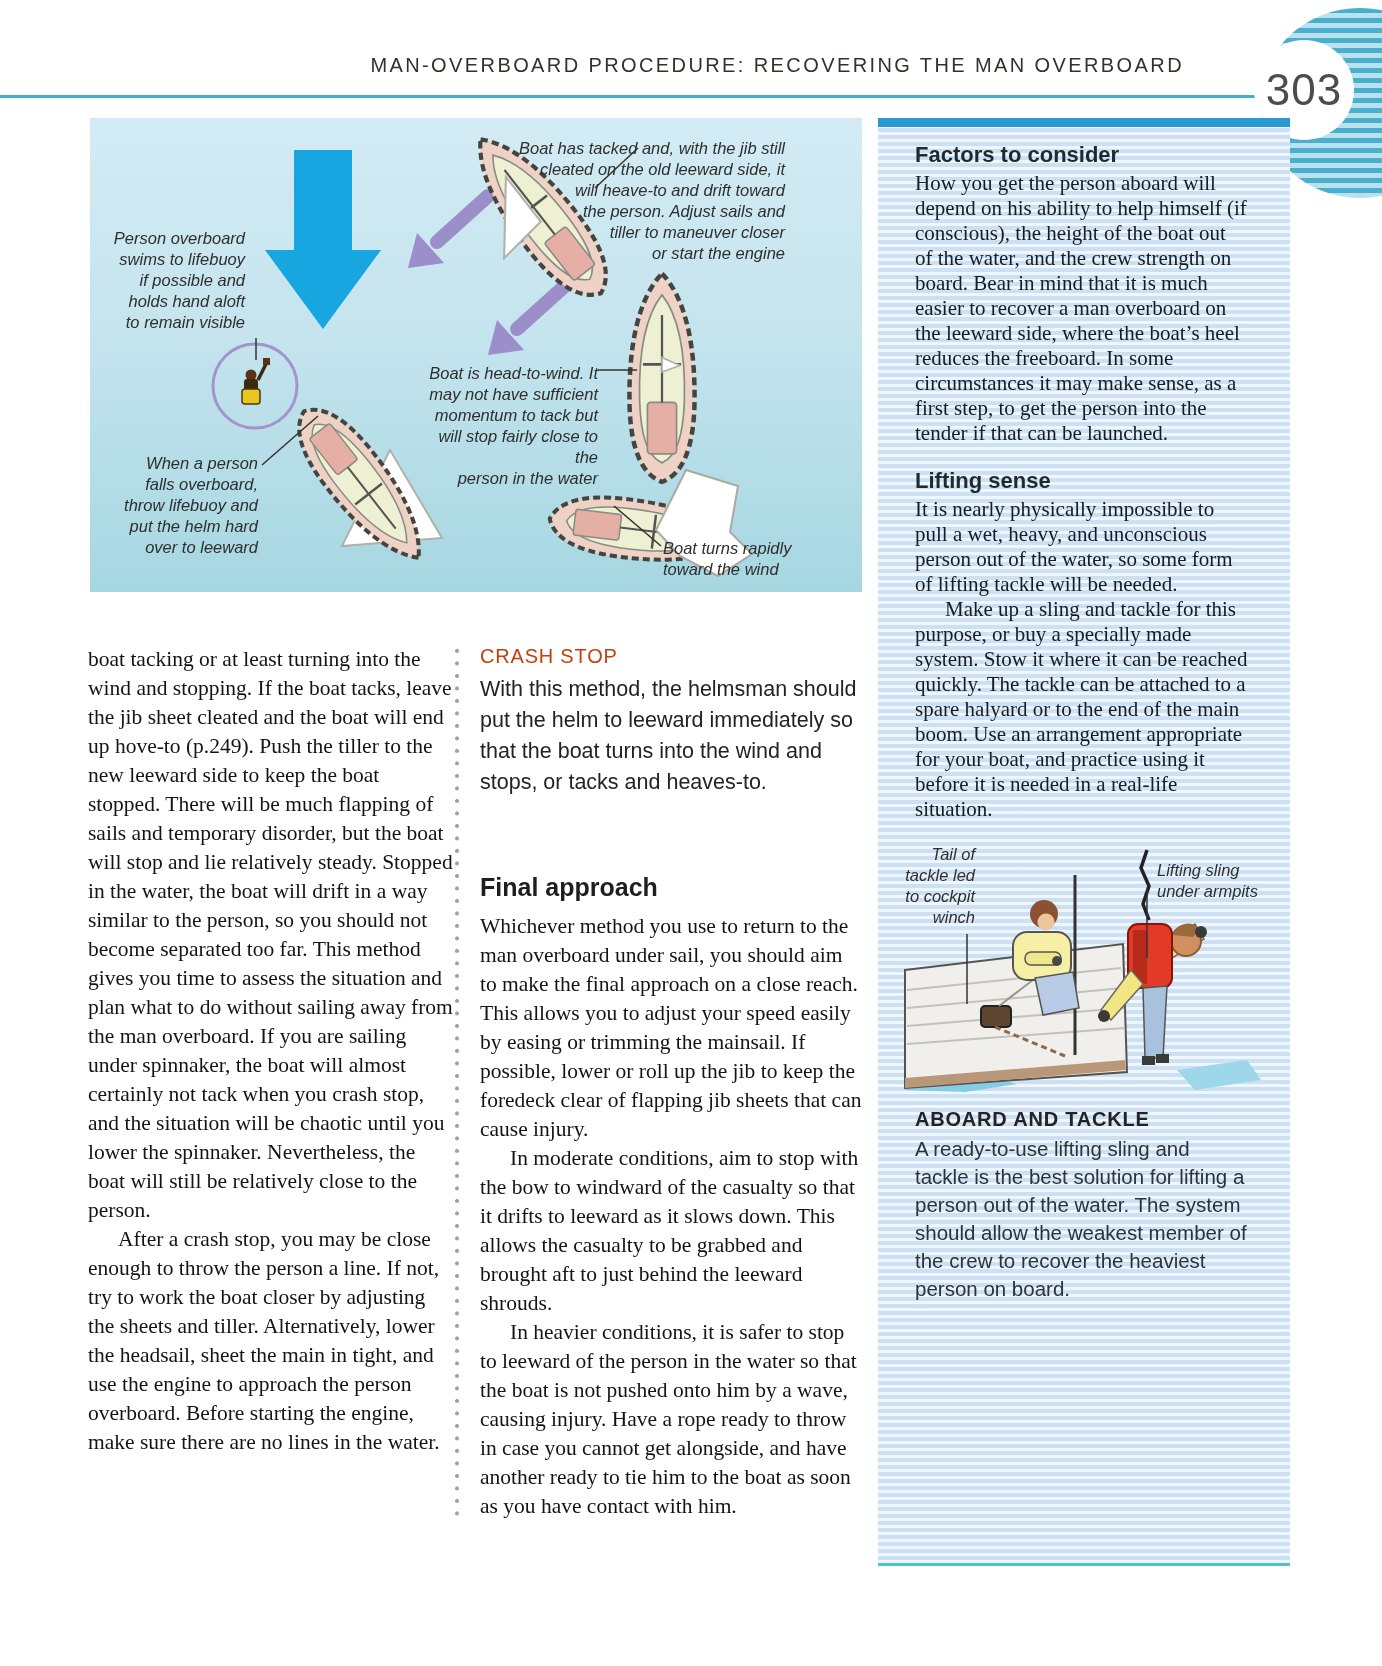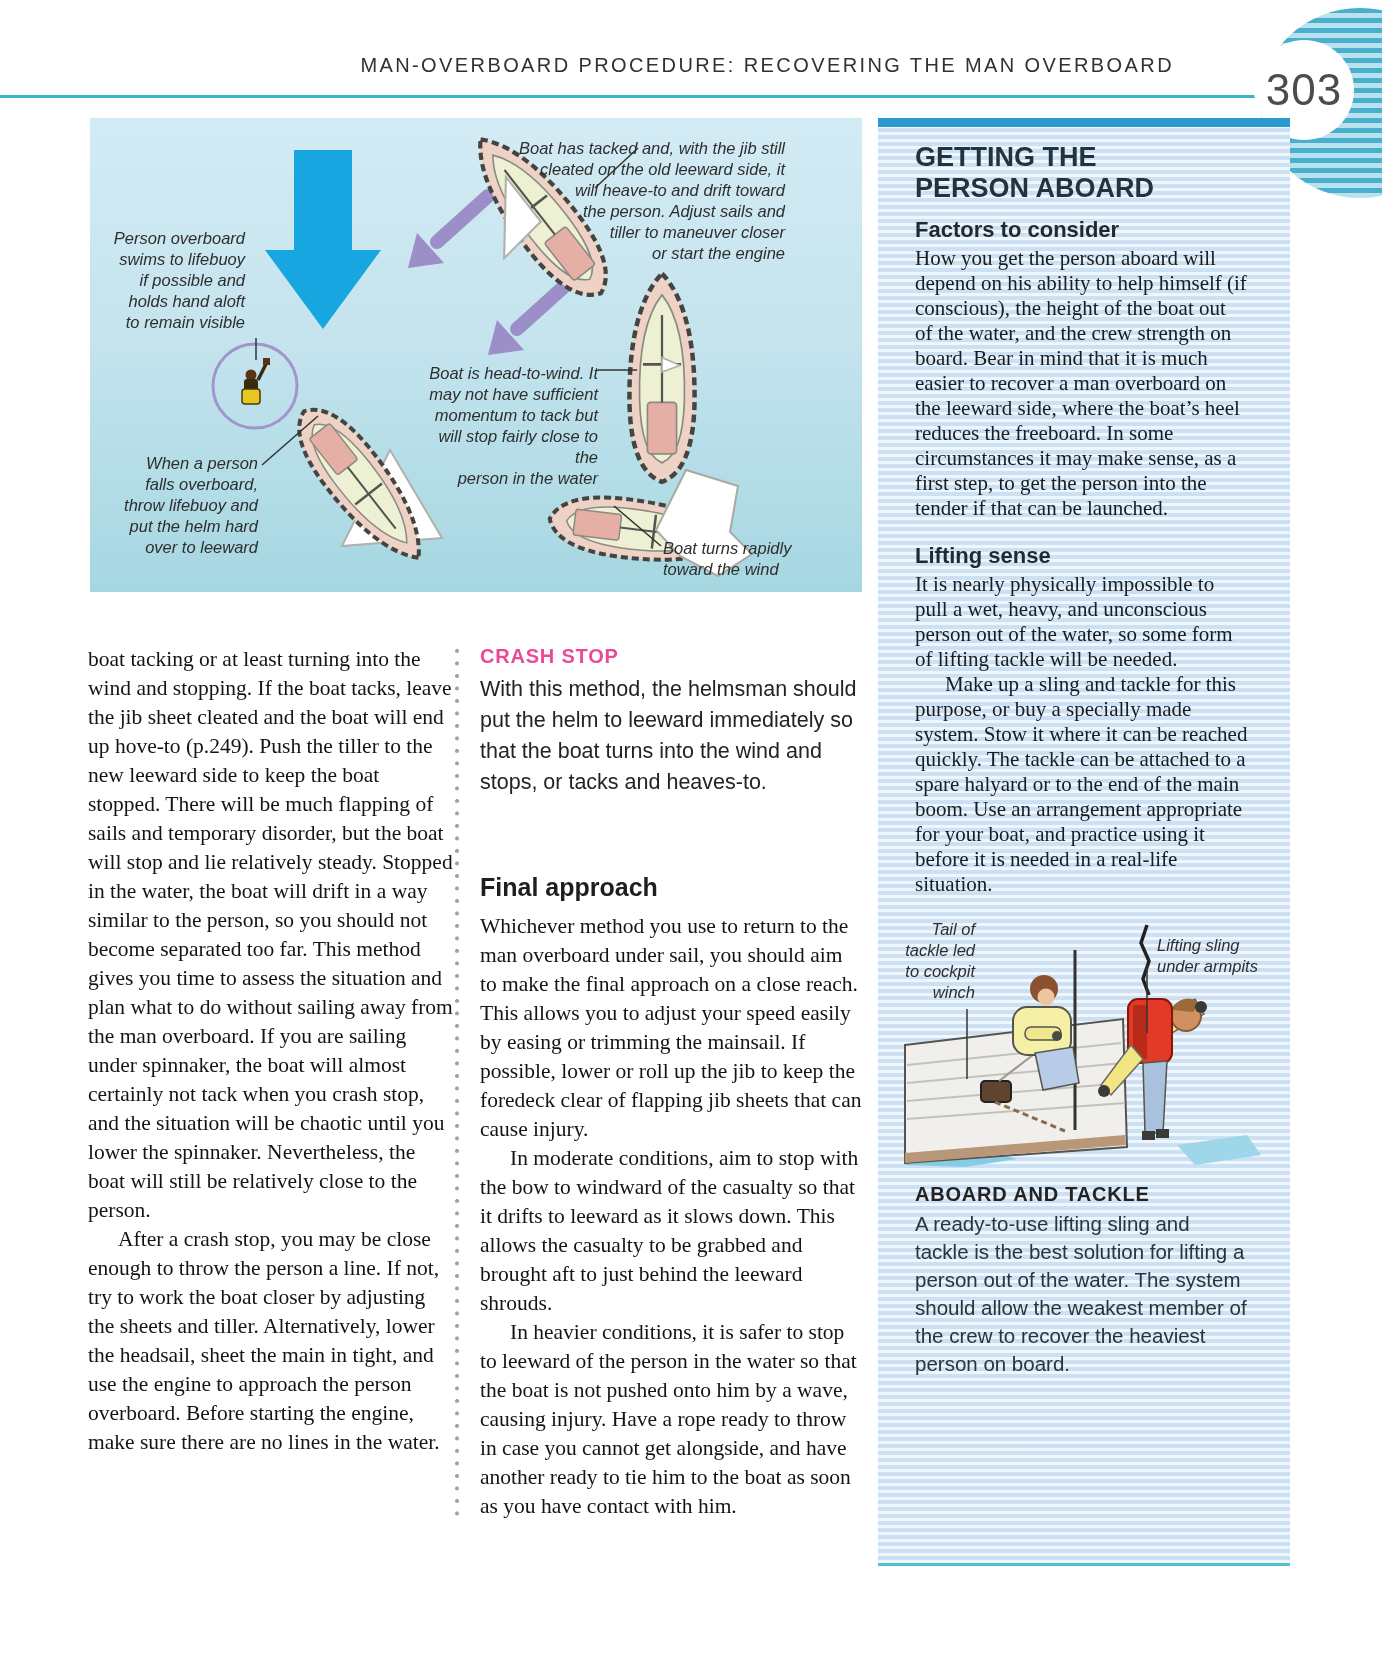--- a/index.html
+++ b/index.html
@@ -1,20 +1,20 @@
 <!DOCTYPE html>
 <html><head>
 <meta charset="utf-8">
 <style>
   html,body{margin:0;padding:0;background:#ffffff;}
   .page{position:relative;width:1382px;height:1666px;background:#ffffff;overflow:hidden;
         font-family:"Liberation Sans",sans-serif;color:#151515;}
 
   
-  .header-title{position:absolute;top:54px;left:0;right:208px;text-align:right;
+  .header-title{position:absolute;top:54px;left:0;right:198px;text-align:right;
     font-size:20px;letter-spacing:2.4px;font-weight:500;color:#35302e;}
   .teal-rule{position:absolute;top:95px;left:0;width:1272px;height:3px;background:#3eb3c6;}
   .corner-stripes{position:absolute;top:8px;right:-78px;width:200px;height:190px;border-radius:50%;
     background:repeating-linear-gradient(180deg,#49afcd 0 5px,#b9e2ee 5px 10px);}
   .page-circle{position:absolute;top:40px;right:28px;width:100px;height:100px;border-radius:50%;
     background:#fff;display:flex;align-items:center;justify-content:center;}
   .page-number{font-size:44px;font-weight:300;color:#4c4c4c;letter-spacing:1px;}
 
   
   .diagram{position:absolute;left:90px;top:118px;width:772px;height:474px;
@@ -24,21 +24,21 @@
     color:#2e2e2e;white-space:pre-line;}
   .lab-right{text-align:right;}
   .col{position:absolute;top:645px;}
   .col-left{left:88px;width:368px;}
   .col-mid{left:480px;width:382px;}
   .body-serif p{margin:0;font-family:"Liberation Serif",serif;font-size:21.5px;line-height:29px;color:#141414;}
   .indent{text-indent:30px;}
   .dotted-divider{position:absolute;left:455px;top:648px;width:4px;height:868px;
     background-image:radial-gradient(circle at 2px 3px,#a2a2a2 1.7px,transparent 2.3px);
     background-size:4px 12.5px;background-repeat:repeat-y;}
-  .crash-head{font-size:20px;font-weight:bold;letter-spacing:0.8px;color:#ec4899;margin:0 0 6px 0;}
+  .crash-head{font-size:20px;font-weight:normal;letter-spacing:0.8px;color:#c2410c;margin:0 0 6px 0;}
   .crash-body{font-size:21.5px;line-height:31px;color:#232323;margin:0;}
   .final-head{font-size:25px;font-weight:bold;color:#1e1e1e;margin:75px 0 10px 0;}
 
   
   .sidebar{position:absolute;left:878px;top:118px;width:412px;height:1448px;
     background:#ddebf7;border-bottom:3px solid #52bfd2;box-sizing:border-box;}
   .sidebar-stripes{position:absolute;inset:0;
     background:repeating-linear-gradient(180deg,rgba(255,255,255,0.55) 0 3.5px,rgba(182,213,238,0.45) 3.5px 7px);}
   .sidebar-topbar{position:absolute;top:0;left:0;width:100%;height:9px;background:#2a9ad0;}
   .sidebar-content{position:relative;padding:24px 42px 0 37px;}
@@ -168,22 +168,20 @@
       <p>Whichever method you use to return to the man overboard under sail, you should aim to make the final approach on a close reach. This allows you to adjust your speed easily by easing or trimming the mainsail. If possible, lower or roll up the jib to keep the foredeck clear of flapping jib sheets that can cause injury.</p>
       <p class="indent">In moderate conditions, aim to stop with the bow to windward of the casualty so that it drifts to leeward as it slows down. This allows the casualty to be grabbed and brought aft to just behind the leeward shrouds.</p>
       <p class="indent">In heavier conditions, it is safer to stop to leeward of the person in the water so that the boat is not pushed onto him by a wave, causing injury. Have a rope ready to throw in case you cannot get alongside, and have another ready to tie him to the boat as soon as you have contact with him.</p>
     </div>
   </div>
 
   <div class="sidebar">
     <div class="sidebar-stripes"></div>
     <div class="sidebar-topbar"></div>
     <div class="sidebar-content">
-      <h2 class="sidebar-title">GETTING THE
-PERSON ABOARD</h2>
 
       <h3 class="sidebar-h3">Factors to consider</h3>
       <div class="sidebar-serif">
         <p>How you get the person aboard will depend on his ability to help himself (if conscious), the height of the boat out of the water, and the crew strength on board. Bear in mind that it is much easier to recover a man overboard on the leeward side, where the boat’s heel reduces the freeboard. In some circumstances it may make sense, as a first step, to get the person into the tender if that can be launched.</p>
       </div>
 
       <div class="gap22"></div>
       <h3 class="sidebar-h3">Lifting sense</h3>
       <div class="sidebar-serif">
         <p>It is nearly physically impossible to pull a wet, heavy, and unconscious person out of the water, so some form of lifting tackle will be needed.</p>

